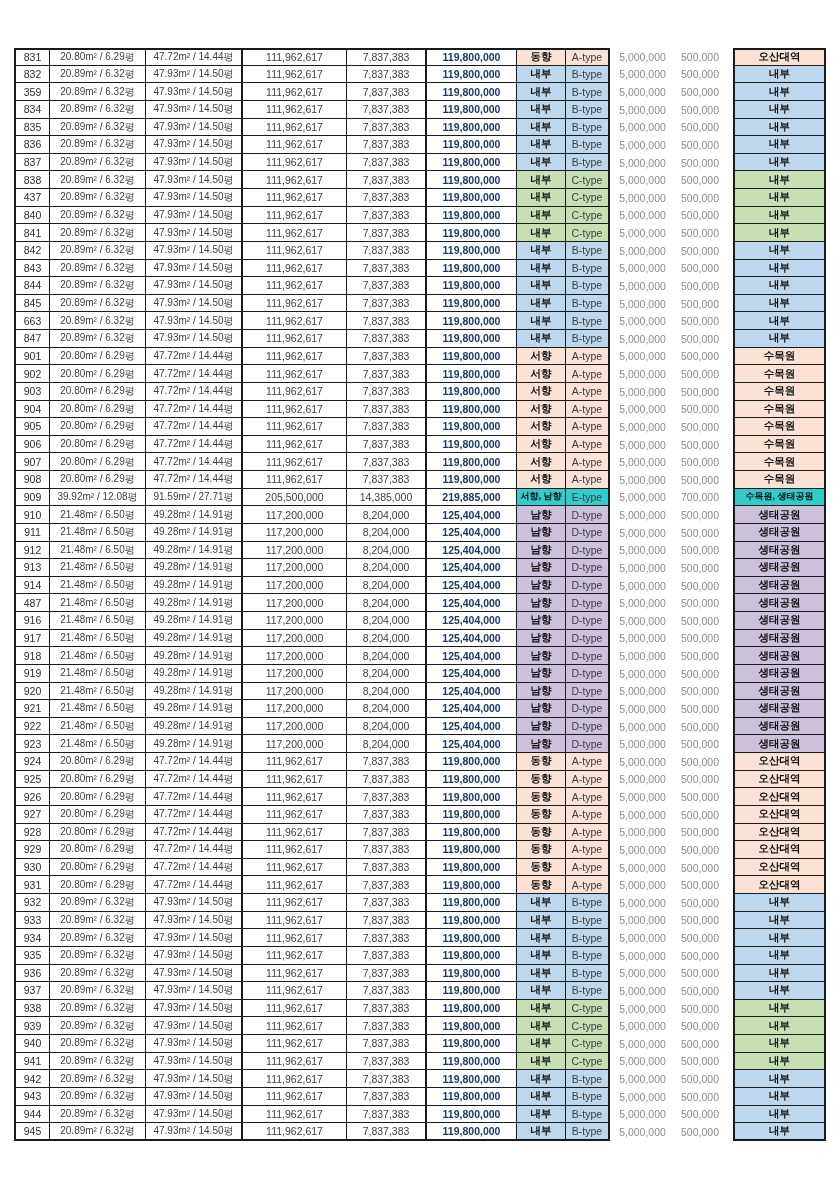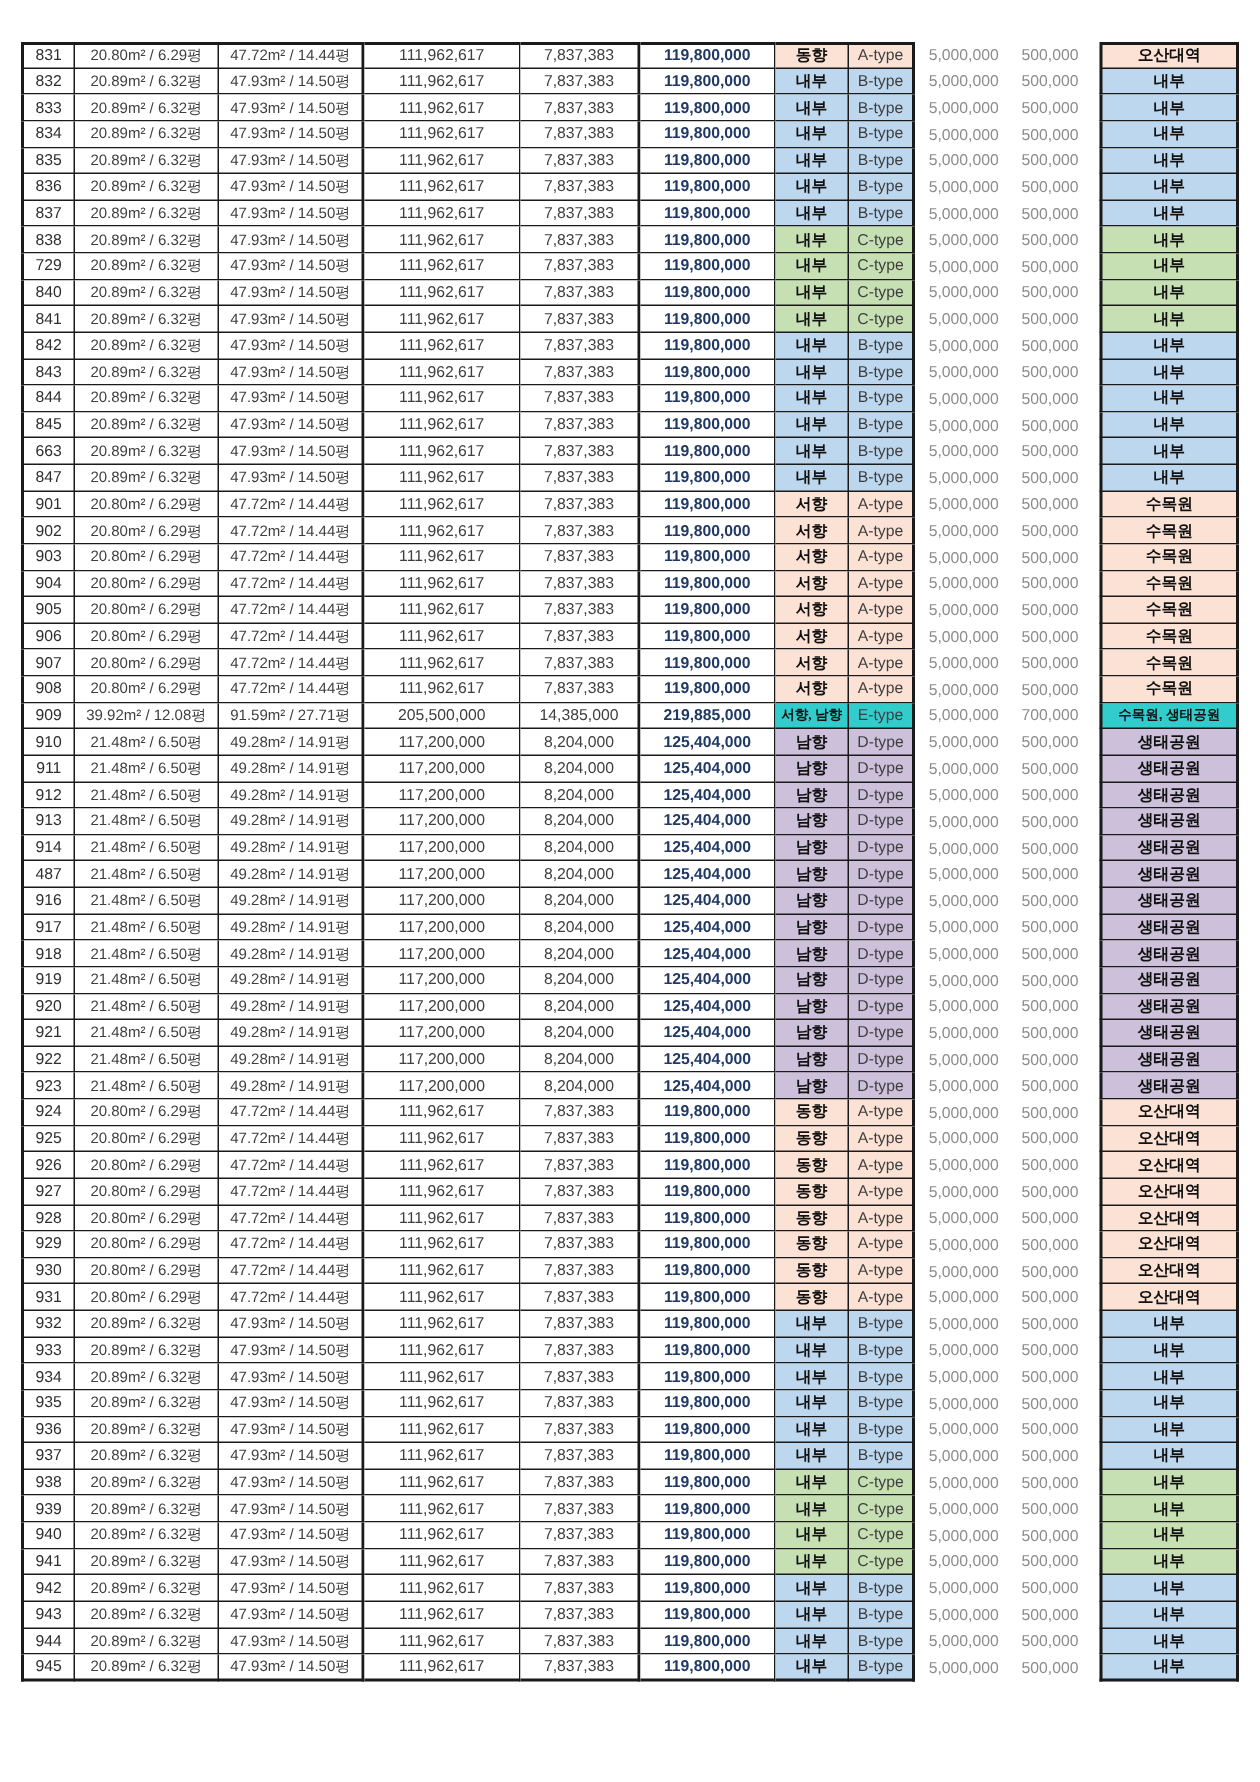--- a/index.html
+++ b/index.html
@@ -7,21 +7,21 @@
     padding: 0;
     width: 840px;
     height: 1188px;
     background: #ffffff;
     overflow: hidden;
     font-family: "Liberation Sans", "DejaVu Sans", sans-serif;
   }
   .sheet {
     position: absolute;
     left: 14px;
-    top: 28px;
+    top: 48px;
   }
   .row {
     display: grid;
     grid-template-columns: 36px 96px 97px 104px 80px 90px 49px 44px 65px 50px 8px 93px;
     height: 17.64px;
   }
   .cell {
     box-sizing: border-box;
     display: flex;
     align-items: center;
@@ -59,21 +59,21 @@
   .row.last .c-room, .row.last .c-s1, .row.last .c-s2, .row.last .c-p1,
   .row.last .c-p2, .row.last .c-tot, .row.last .c-dir, .row.last .c-type,
   .row.last .c-view { border-bottom: 2px solid var(--border); }
   
   .g-peach  { --rowbg: var(--peach); }
   .g-blue   { --rowbg: var(--blue); }
   .g-green  { --rowbg: var(--green); }
   .g-purple { --rowbg: var(--purple); }
   .g-teal   { --rowbg: var(--teal); }
   .row .c-dir, .row .c-type, .row .c-view { background: var(--rowbg, #fff); }
-  .row.compact .c-dir  { font-size: 9px; font-family: Liberation Serif, serif; }
+  .row.compact .c-dir  { font-size: 9px; }
   .row.compact .c-view { font-size: 9px; }
 </style>
 </head>
 <body>
 
 <div class="sheet">
     <div class="row g-peach first">
     <div class="cell c-room">831</div>
     <div class="cell c-s1">20.80m² / 6.29평</div>
     <div class="cell c-s2">47.72m² / 14.44평</div>
@@ -95,21 +95,21 @@
     <div class="cell c-p2">7,837,383</div>
     <div class="cell c-tot">119,800,000</div>
     <div class="cell c-dir">내부</div>
     <div class="cell c-type">B-type</div>
     <div class="cell c-f1">5,000,000</div>
     <div class="cell c-f2">500,000</div>
     <div class="cell c-gap"></div>
     <div class="cell c-view">내부</div>
   </div>
     <div class="row g-blue">
-    <div class="cell c-room">833</div>
+    <div class="cell c-room">359</div>
     <div class="cell c-s1">20.89m² / 6.32평</div>
     <div class="cell c-s2">47.93m² / 14.50평</div>
     <div class="cell c-p1">111,962,617</div>
     <div class="cell c-p2">7,837,383</div>
     <div class="cell c-tot">119,800,000</div>
     <div class="cell c-dir">내부</div>
     <div class="cell c-type">B-type</div>
     <div class="cell c-f1">5,000,000</div>
     <div class="cell c-f2">500,000</div>
     <div class="cell c-gap"></div>
@@ -179,21 +179,21 @@
     <div class="cell c-p2">7,837,383</div>
     <div class="cell c-tot">119,800,000</div>
     <div class="cell c-dir">내부</div>
     <div class="cell c-type">C-type</div>
     <div class="cell c-f1">5,000,000</div>
     <div class="cell c-f2">500,000</div>
     <div class="cell c-gap"></div>
     <div class="cell c-view">내부</div>
   </div>
     <div class="row g-green">
-    <div class="cell c-room">729</div>
+    <div class="cell c-room">437</div>
     <div class="cell c-s1">20.89m² / 6.32평</div>
     <div class="cell c-s2">47.93m² / 14.50평</div>
     <div class="cell c-p1">111,962,617</div>
     <div class="cell c-p2">7,837,383</div>
     <div class="cell c-tot">119,800,000</div>
     <div class="cell c-dir">내부</div>
     <div class="cell c-type">C-type</div>
     <div class="cell c-f1">5,000,000</div>
     <div class="cell c-f2">500,000</div>
     <div class="cell c-gap"></div>

